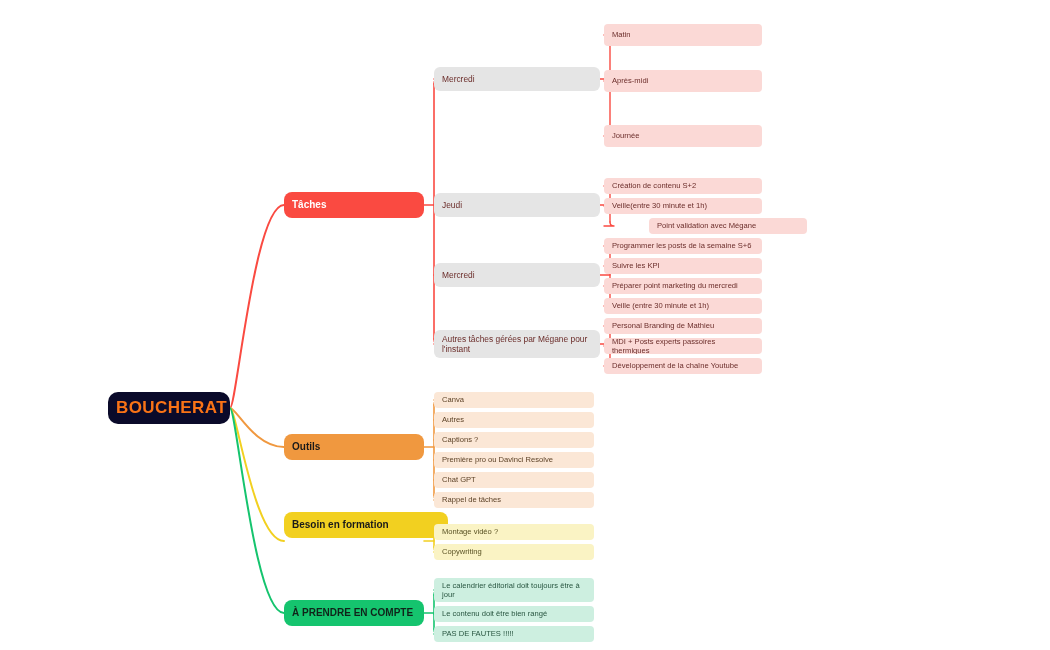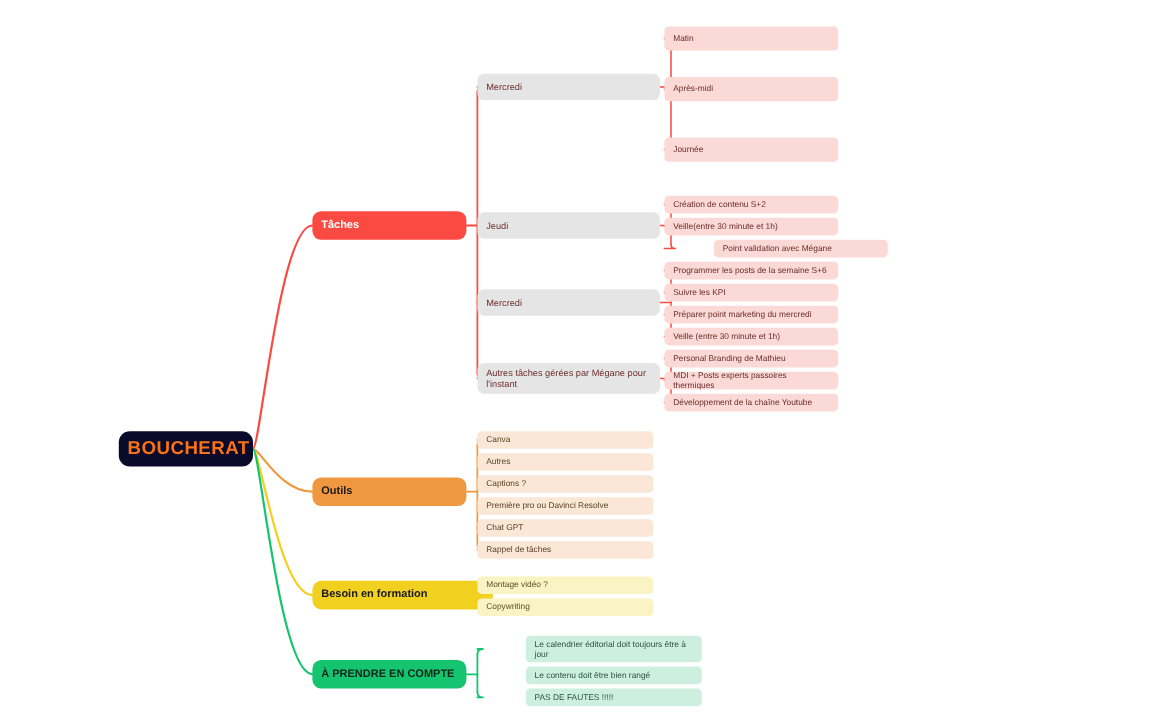--- a/index.html
+++ b/index.html
@@ -61,21 +61,21 @@
   }
   .n-l2.red{background:#e5e5e5;color:#6b2d2a;}
   
   .n-l3{
     font-size:7.6px;
     border-radius:4px;
   }
   .n-l3.red{background:#fbd9d6;color:#6b2d2a;}
   .n-l3.orange{background:#fbe7d6;color:#5c4227;}
   .n-l3.yellow{background:#faf3c4;color:#5a5324;}
-  .n-l3.green{background:#cdefe0;color:#27543f;margin-left:44px;}
+  .n-l3.green{background:#cdefe0;color:#27543f;}
 </style>
 </head>
 <body>
 
 <div id="canvas">
   <svg id="links" viewBox="0 0 1050 650" width="1050" height="650">
       <path d="M230,408 C236.48,408 254.3,205 284,205" fill="none" stroke="#fa4a41" stroke-width="2" stroke-linecap="round" stroke-linejoin="round"></path>
       <path d="M424,205 L434,205" fill="none" stroke="#fa4a41" stroke-width="1.6" stroke-linecap="round" stroke-linejoin="round"></path>
       <path d="M434,84 L434,339" fill="none" stroke="#fa4a41" stroke-width="1.6" stroke-linecap="round" stroke-linejoin="round"></path>
       <path d="M434,84 Q434,79 439,79 L434,79" fill="none" stroke="#fa4a41" stroke-width="1.6" stroke-linecap="round" stroke-linejoin="round"></path>
@@ -196,21 +196,21 @@
       </div>
       <div class="node n-l3 orange" style="left: 434px; top: 452px; width: 160px; height: 16px;">
         <span class="txt">Première pro ou Davinci Resolve</span>
       </div>
       <div class="node n-l3 orange" style="left: 434px; top: 472px; width: 160px; height: 16px;">
         <span class="txt">Chat GPT</span>
       </div>
       <div class="node n-l3 orange" style="left: 434px; top: 492px; width: 160px; height: 16px;">
         <span class="txt">Rappel de tâches</span>
       </div>
-      <div class="node n-l1 yellow" style="left: 284px; top: 528px; width: 164px; height: 26px;">
+      <div class="node n-l1 yellow" style="left: 284px; top: 512px; width: 164px; height: 26px;">
         <span class="txt">Besoin en formation</span>
       </div>
       <div class="node n-l3 yellow" style="left: 434px; top: 524px; width: 160px; height: 16px;">
         <span class="txt">Montage vidéo ?</span>
       </div>
       <div class="node n-l3 yellow" style="left: 434px; top: 544px; width: 160px; height: 16px;">
         <span class="txt">Copywriting</span>
       </div>
       <div class="node n-l1 green" style="left: 284px; top: 600px; width: 140px; height: 26px;">
         <span class="txt">À PRENDRE EN COMPTE</span>

